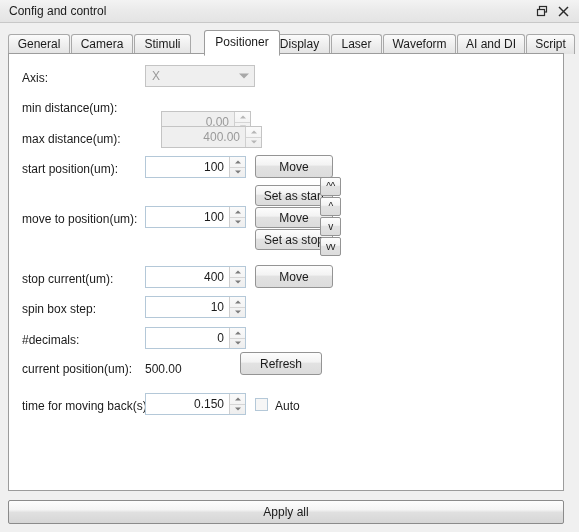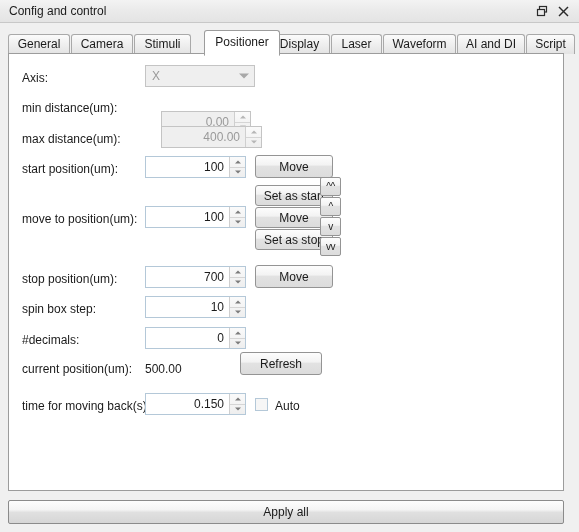--- a/index.html
+++ b/index.html
@@ -312,23 +312,23 @@
 
   <div class="btn" style="left:246px;top:131px;width:78px;height:21px;">Set as start</div>
   <div class="btn" style="left:246px;top:153px;width:78px;height:21px;">Move</div>
   <div class="btn" style="left:246px;top:175px;width:78px;height:21px;">Set as stop</div>
 
   <div class="btn tiny" style="left:311px;top:123px;width:21px;height:19px;">^^</div>
   <div class="btn tiny" style="left:311px;top:143px;width:21px;height:19px;">^</div>
   <div class="btn tiny" style="left:311px;top:163px;width:21px;height:19px;">v</div>
   <div class="btn tiny" style="left:311px;top:183px;width:21px;height:19px;">vv</div>
 
-  <div class="lbl" style="left:13px;top:218px;">stop position(um):</div>
+  <div class="lbl" style="left:13px;top:218px;">stop current(um):</div>
   <div class="spin" style="left:136px;top:212px;width:101px;">
-    <div class="sval">700</div>
+    <div class="sval">400</div>
     <div class="sbtns">
       <div class="sbtn up"></div>
       <div class="sbtn down"></div>
     </div>
   </div>
   <div class="btn" style="left:246px;top:211px;width:78px;height:23px;">Move</div>
 
   <div class="lbl" style="left:13px;top:248px;">spin box step:</div>
   <div class="spin" style="left:136px;top:242px;width:101px;padding-left:28px;">
     <div class="sval">10</div>

